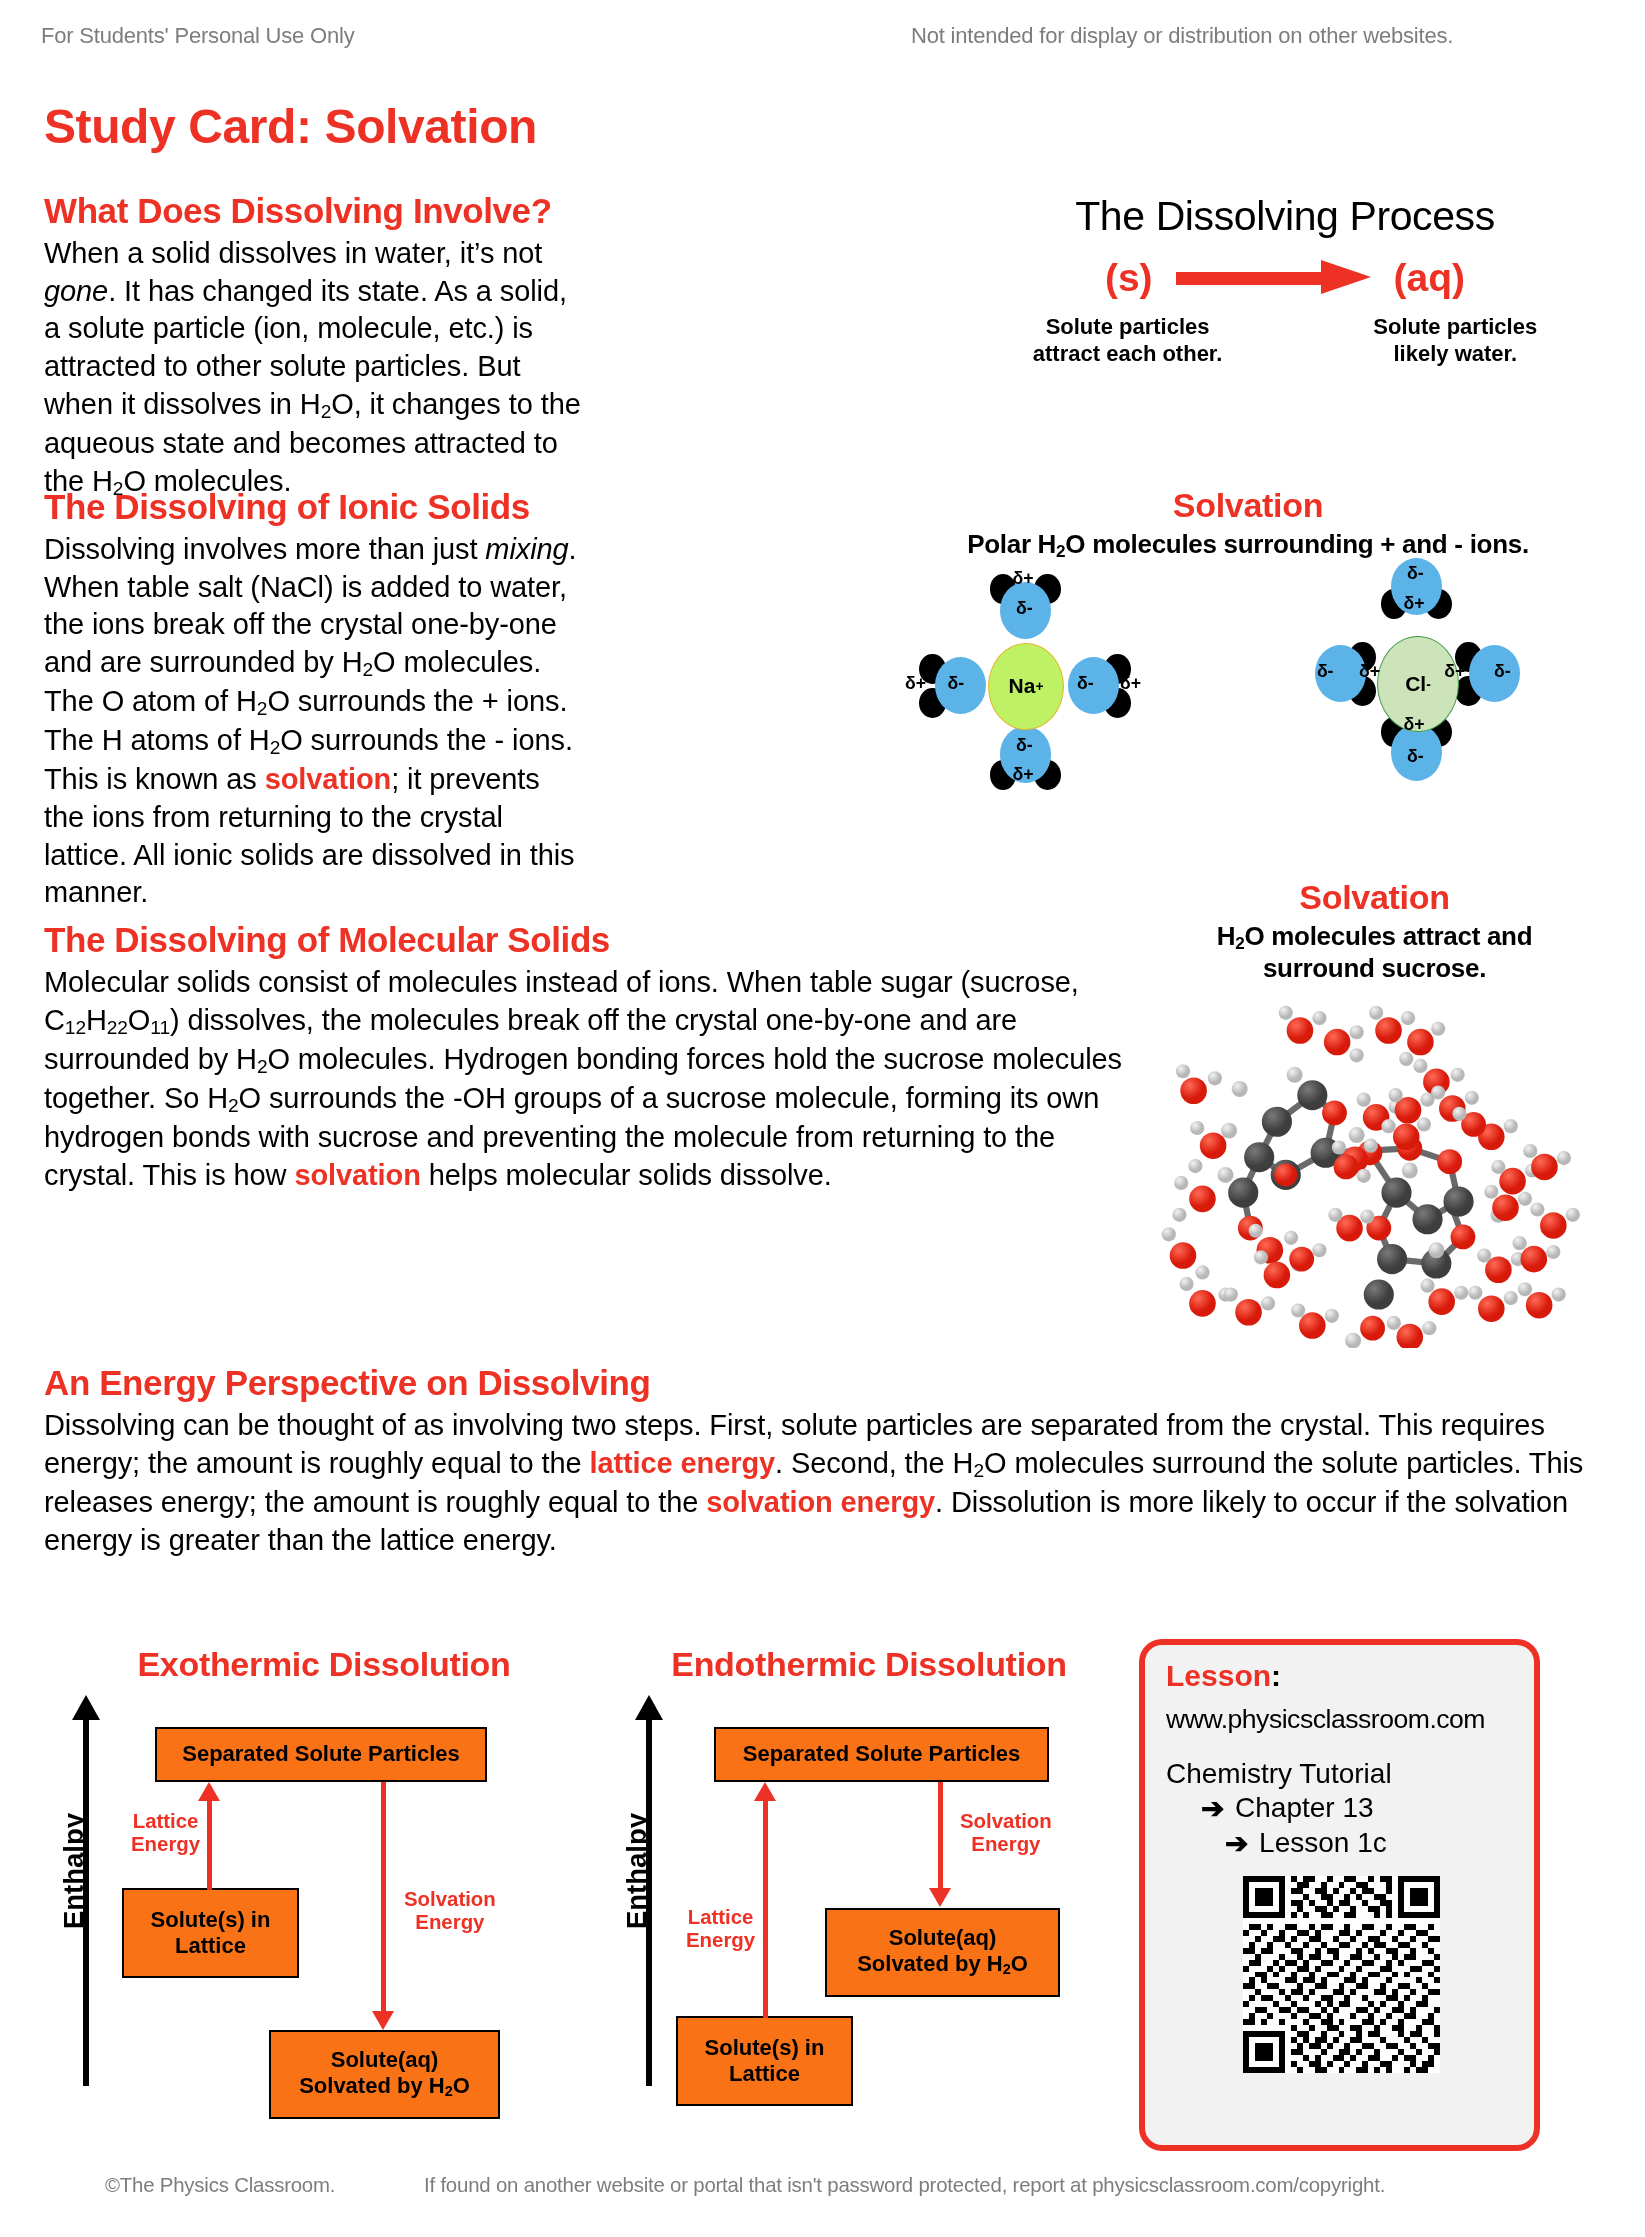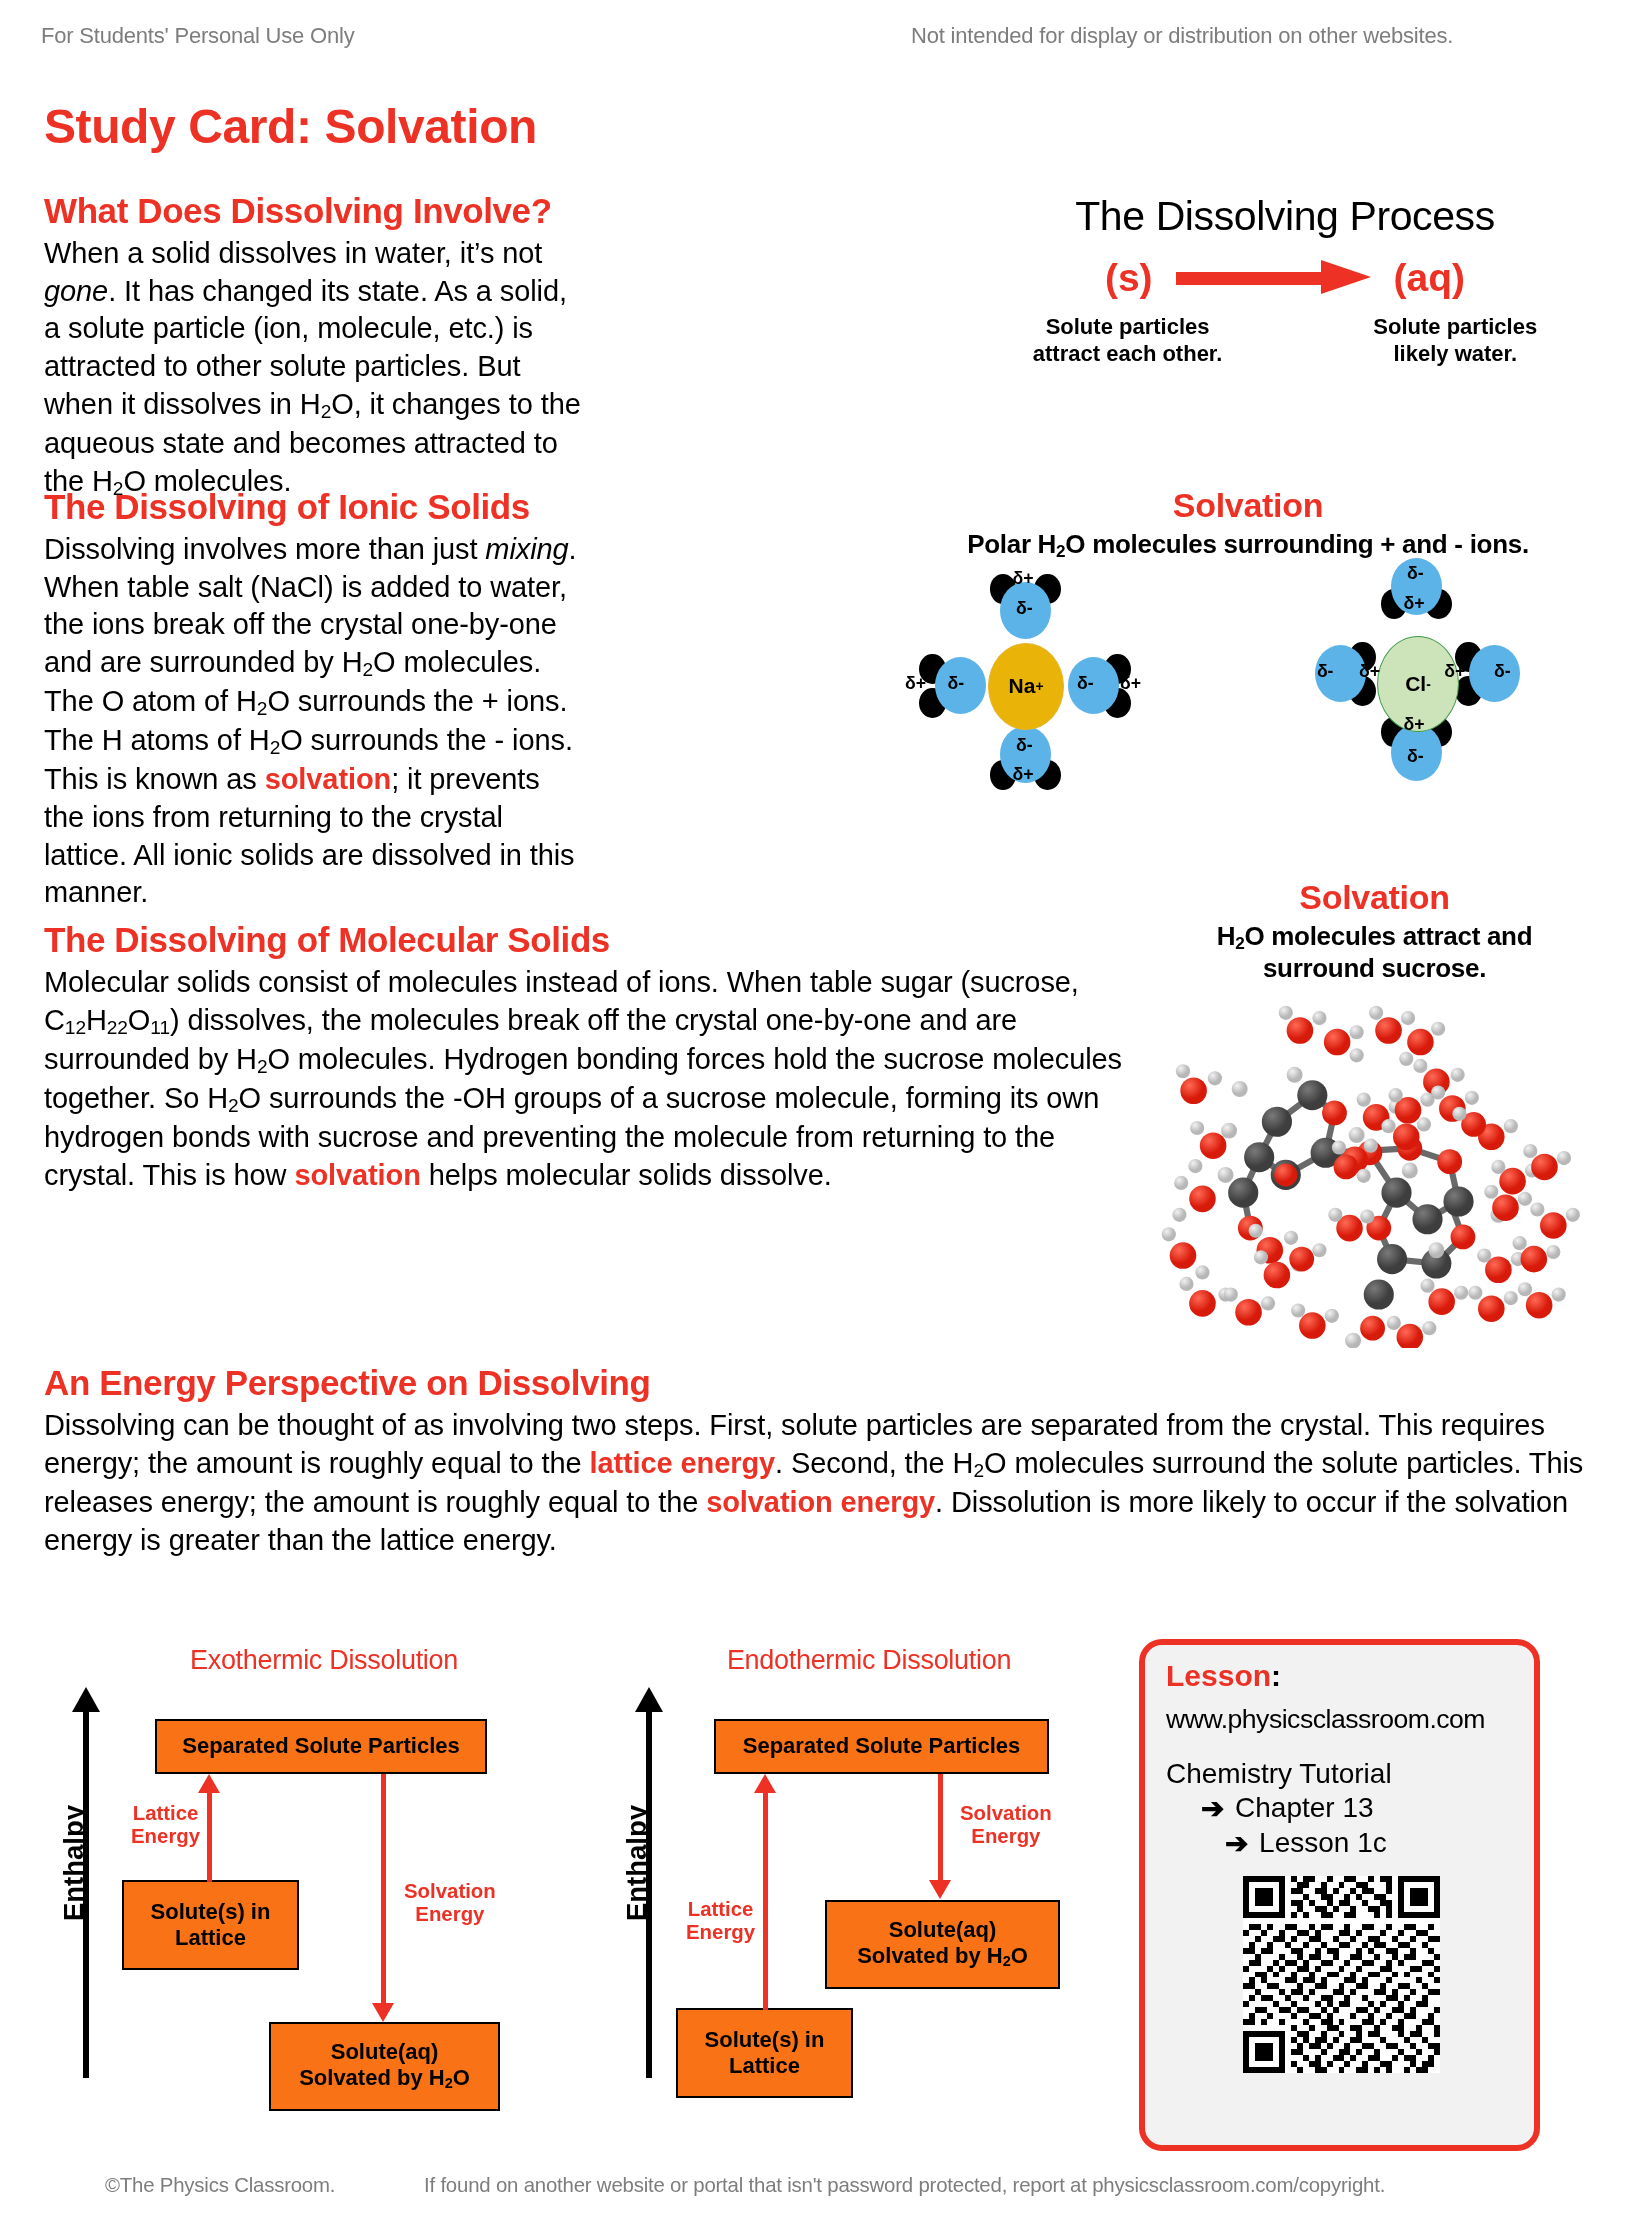--- a/index.html
+++ b/index.html
@@ -71,21 +71,21 @@
 
   .cluster { position: absolute; width: 266px; height: 204px; }
   #cluster-na { left: 43px;  top: 0; }
   #cluster-cl { left: 434px; top: -14px; }
 
   .ion-core {
     position: absolute; left: 94px; top: 69px; width: 76px; height: 87px;
     border-radius: 50%; display: flex; align-items: center; justify-content: center;
     font-size: 21px; font-weight: bold; color: #000; z-index: 4;
   }
-  .ion-core.na { background: #eab308; border: 1.8px solid #E5B42A; text-align: center; }
+  .ion-core.na { background: #bef264; border: 1.8px solid #E5B42A; text-align: center; }
   .ion-core.cl { background: #CDE3BA; border: 1.8px solid #3F9A4A; width: 82px; height: 96px; left: 92px; top: 76px; }
 
   .wmol { position: absolute; width: 64px; height: 64px; }
   .wmol .o {
     position: absolute; left: 7px; top: 3.5px; width: 51px; height: 57px;
     background: #5CB3E8; border-radius: 50%;
   }
   .wmol .h {
     position: absolute; width: 26.6px; height: 30px; background: #000; border-radius: 50%;
   }
@@ -133,21 +133,21 @@
   .w-rightI .d.dm { left: 32px; top: 19.5px; }
 
   
   #sucrose-panel { position: absolute; left: 1126px; top: 878px; width: 497px; text-align: center; }
   #sucrose-art { position: absolute; left: 1144px; top: 993px; width: 443px; height: 355px; }
 
   
   .diag { position: absolute; }
   #diag-exo  { left: 49px;  top: 1645px; width: 550px; height: 461px; }
   #diag-endo { left: 612px; top: 1645px; width: 514px; height: 461px; }
-  .diag-title { font-size: 27px; font-weight: normal; color: #ED3124; text-align: center; letter-spacing: -0.3px; }
+  .diag-title { font-size: 34px; font-weight: bold; color: #ED3124; text-align: center; letter-spacing: -0.3px; }
   .diag-body { position: relative; width: 100%; height: 399px; margin-top: 10.6px; }
 
   .y-axis { position: absolute; left: 34px; top: 19.5px; width: 6.2px; height: 372px; background: #000; }
   .y-head {
     position: absolute; left: 23px; top: 0px; width: 0; height: 0;
     border-left: 14px solid transparent; border-right: 14px solid transparent;
     border-bottom: 25px solid #000;
   }
   .y-label {
     position: absolute; left: -51px; top: 160px; width: 151px;

